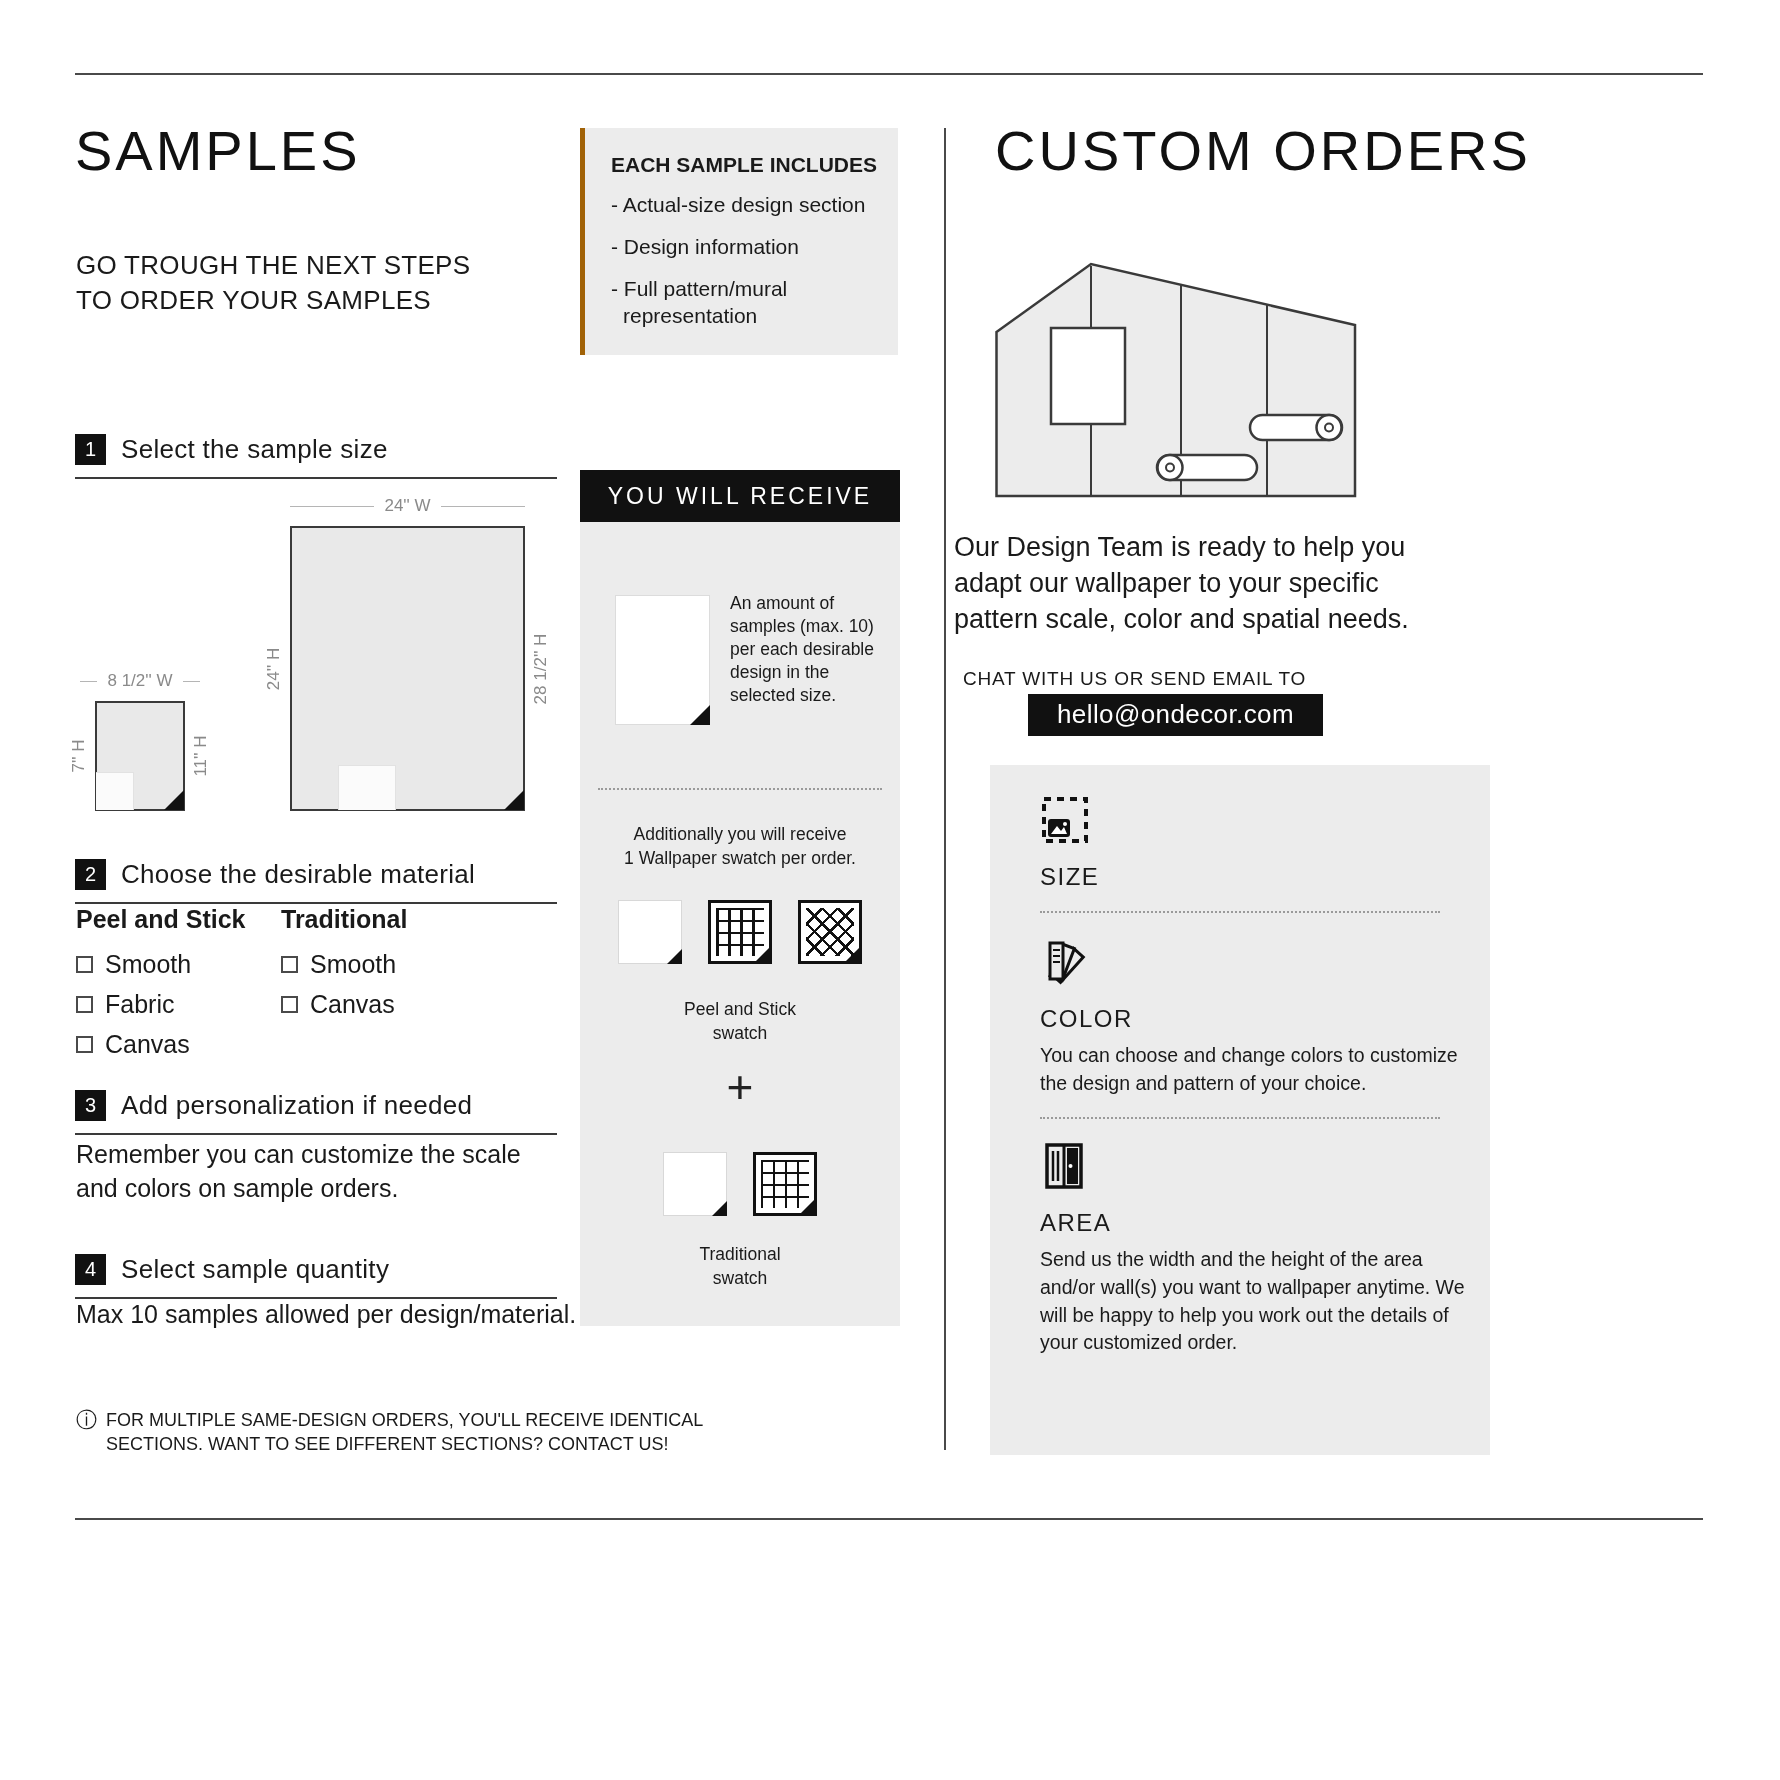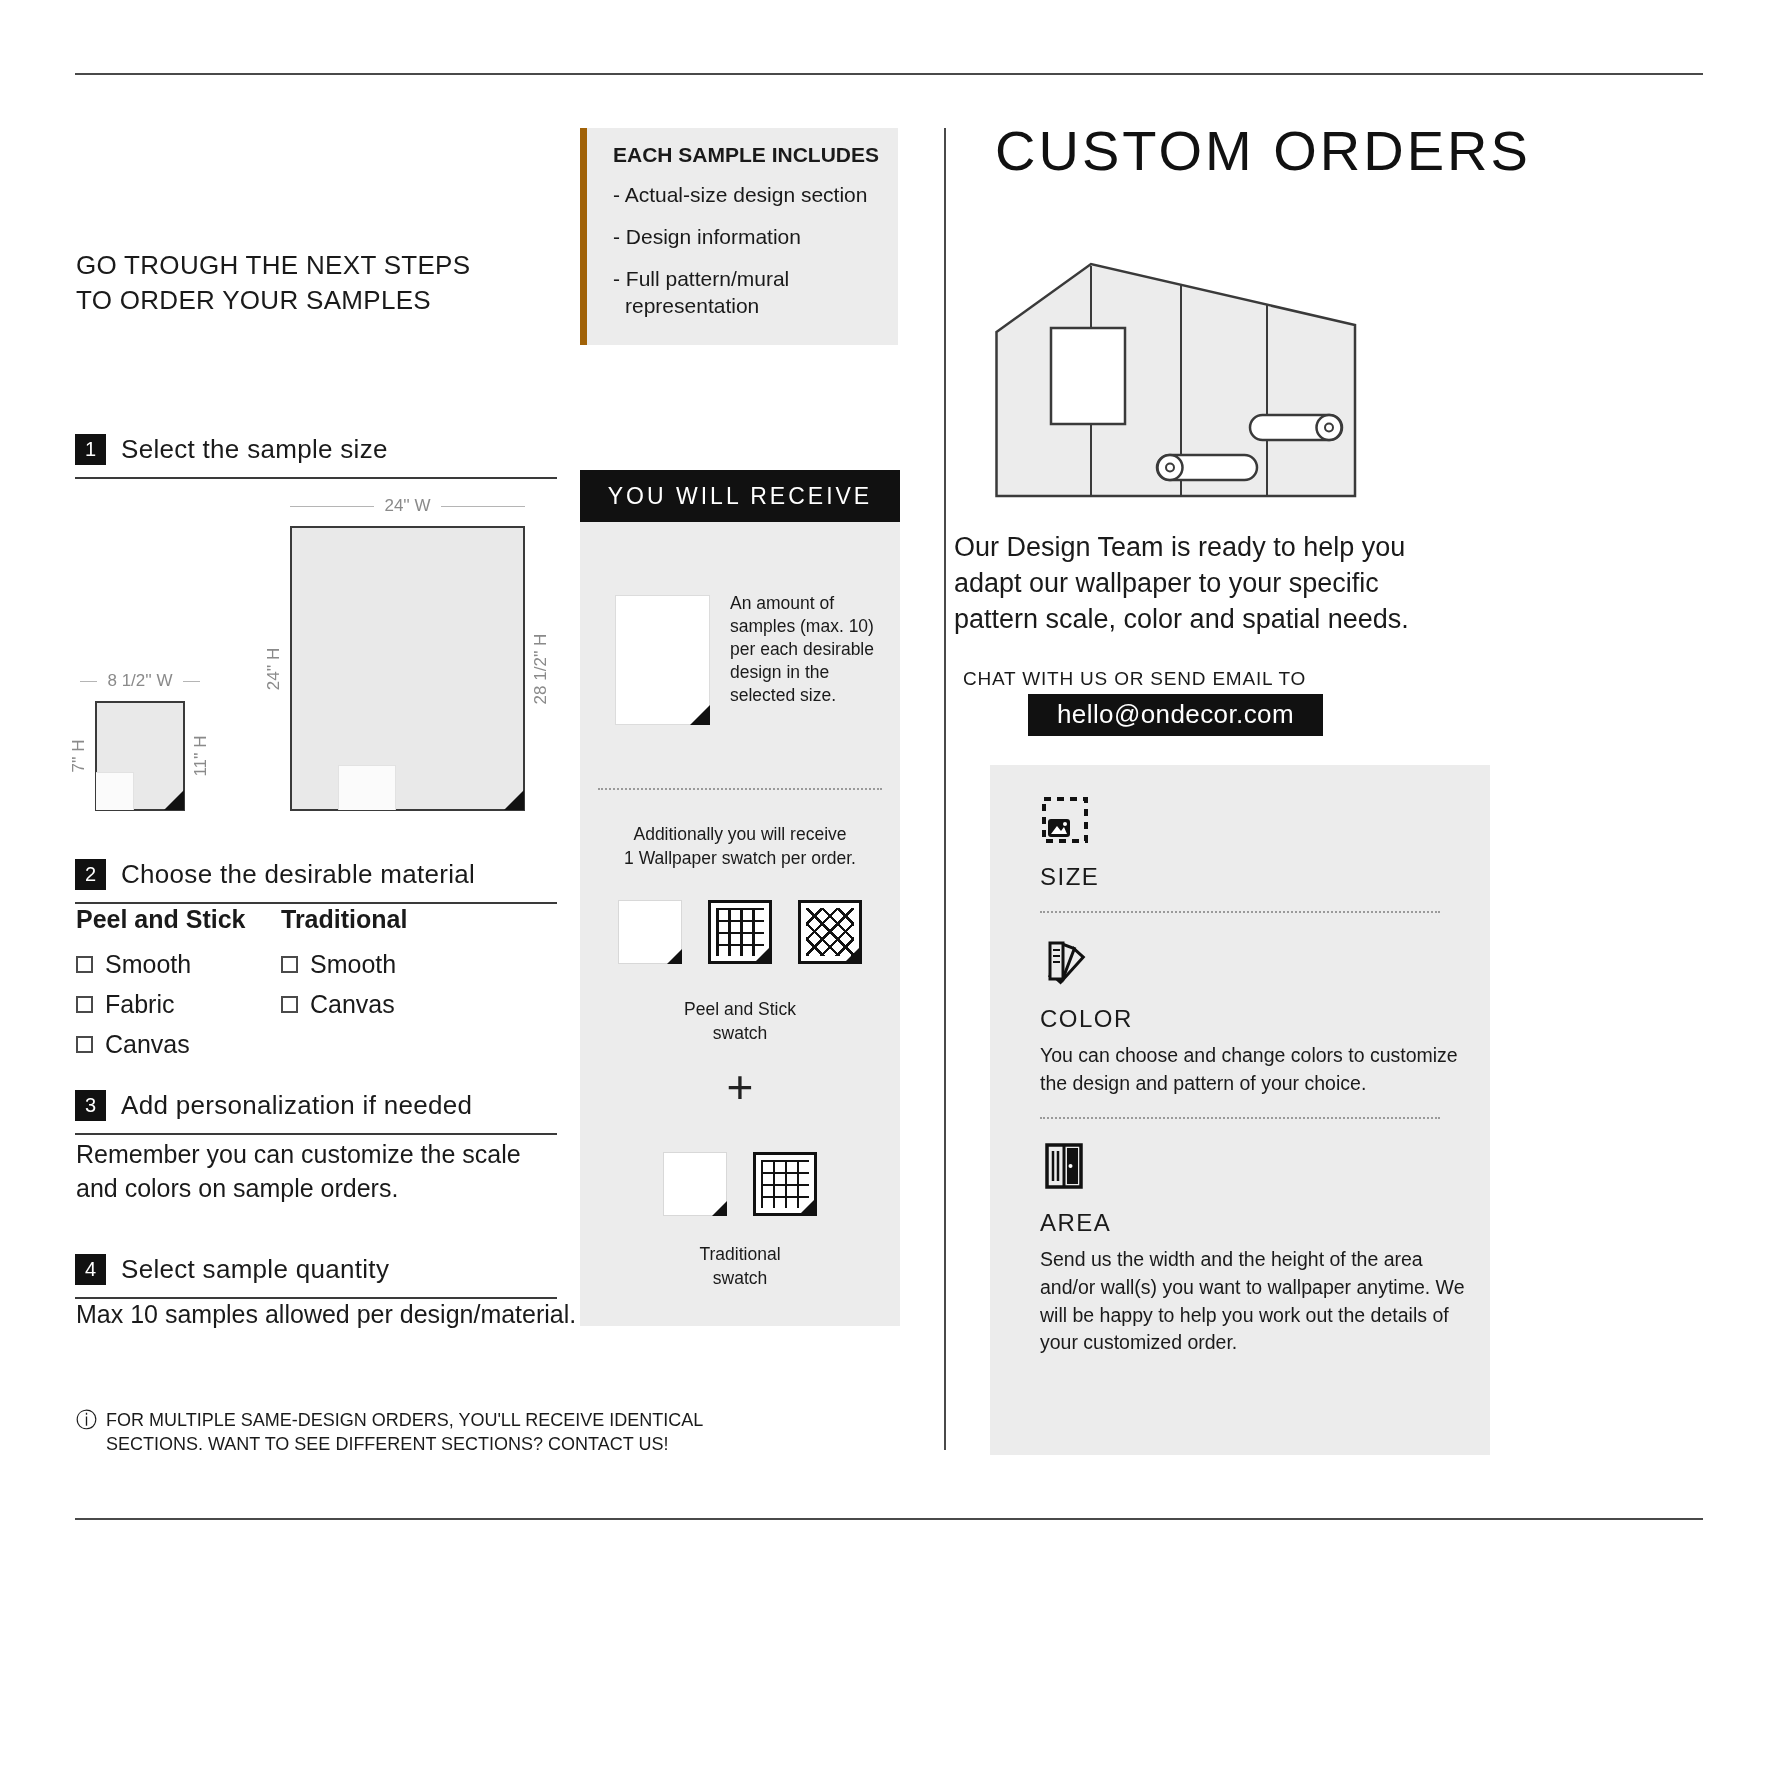--- a/index.html
+++ b/index.html
@@ -14,21 +14,21 @@
   .hr.bottom { top:1518px; }
   .vdiv { position:absolute; left:944px; top:128px; width:1.5px; height:1322px; background:#4a4a4a; }
 
   .big-title { position:absolute; font-size:56px; letter-spacing:3px; font-weight:500; color:#111; }
   #samples-title { left:75px; top:118px; }
   #custom-title  { left:995px; top:118px; }
 
   #intro { position:absolute; left:76px; top:248px; font-size:26px; line-height:1.35; letter-spacing:0.3px; }
 
   
-  #includes-box { position:absolute; left:580px; top:128px; width:318px; background:#ececec; border-left:7px solid #a16207; padding:15px 18px 25px 26px; }
+  #includes-box { position:absolute; left:580px; top:128px; width:318px; background:#ececec; border-left:5px solid #a16207; padding:25px 18px 25px 26px; }
   #includes-box .title { font-size:21px; font-weight:700; margin-bottom:12px; }
   #includes-box .item { font-size:21px; line-height:1.28; padding-left:12px; text-indent:-12px; margin-top:15px; }
   #includes-box .item::before { content:"- "; }
 
   
   .step-header { position:absolute; left:75px; width:482px; display:flex; align-items:center; gap:15px; padding-bottom:12px; border-bottom:2px solid #3a3a3a; }
   .step-num { width:31px; height:31px; background:#111; color:#fff; font-size:20px; display:flex; align-items:center; justify-content:center; flex:0 0 31px; }
   .step-label { font-size:26px; letter-spacing:0.3px; }
   #step1 { top:434px; } #step2 { top:859px; } #step3 { top:1090px; } #step4 { top:1254px; }
 
@@ -106,20 +106,21 @@
 </style>
 </head>
 <body>
 
 <div id="page">
 
   <div class="hr top"></div>
   <div class="hr bottom"></div>
   <div class="vdiv"></div>
 
+  <h1 class="big-title" id="samples-title">SAMPLES</h1>
   <p id="intro" class="pre">GO TROUGH THE NEXT STEPS
 TO ORDER YOUR SAMPLES</p>
 
   <div id="includes-box">
     <div class="title">EACH SAMPLE INCLUDES</div>
     <div class="item">Actual-size design section</div>
     <div class="item">Design information</div>
     <div class="item">Full pattern/mural representation</div>
   </div>
 

